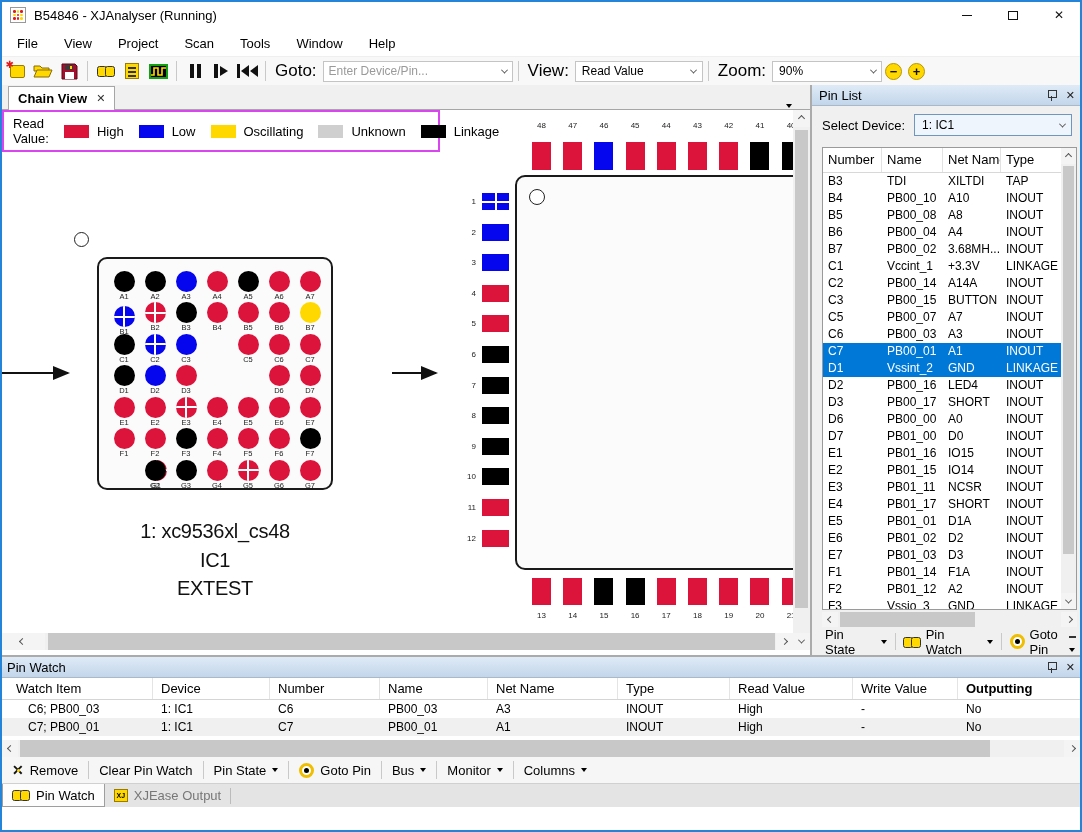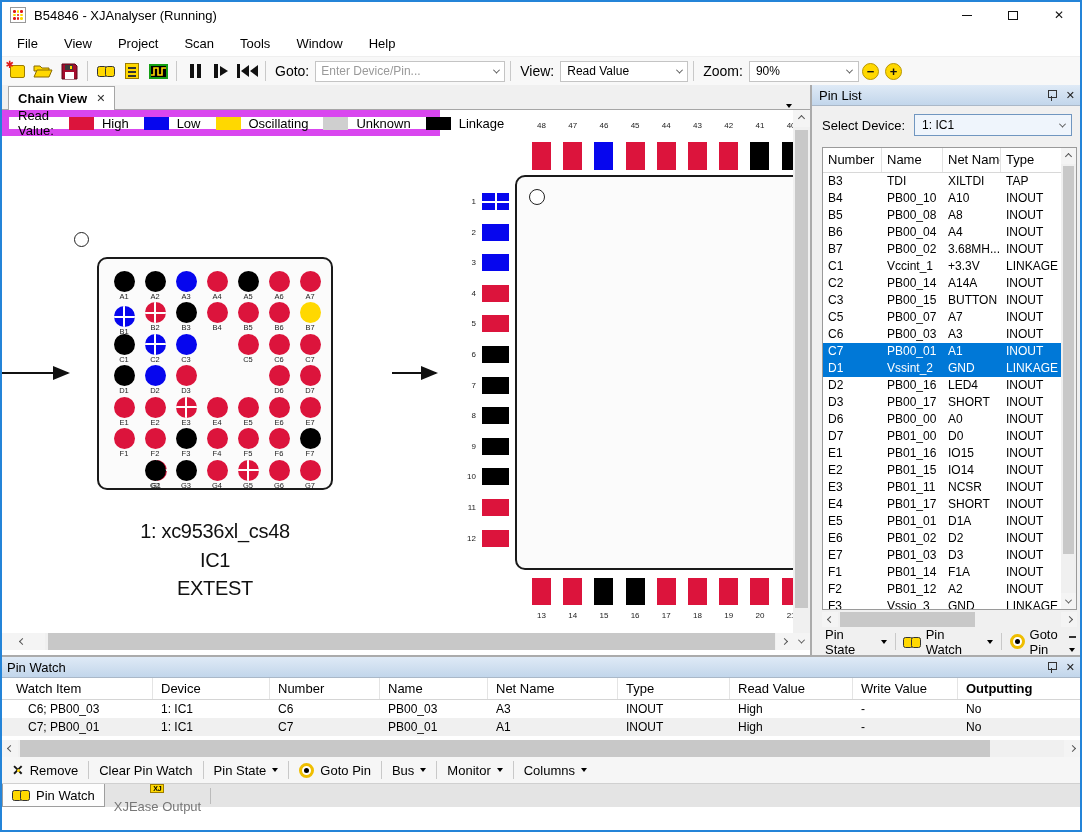--- a/index.html
+++ b/index.html
@@ -19,21 +19,21 @@
   .glyph-max { width:10px; height:9px; border:1px solid #111; }
 
   
   .menubar { position:absolute; top:30px; left:0; width:1082px; height:27px; background:#fff; display:flex; align-items:center; padding-left:4px; border-bottom:1px solid #EFEFEF; }
   .menu-item { padding:4px 13px; font-size:13px; color:#000; }
 
   
   .toolbar { position:absolute; top:57px; left:0; width:1082px; height:28px; background:#F8F8F8; display:flex; align-items:center; padding-left:4px; }
   .tb-sep { width:1px; height:20px; background:#C9C9C9; margin:0 5px; }
   .tb-ico { width:22px; height:22px; display:flex; align-items:center; justify-content:center; margin:0 2px; position:relative; }
-  .tb-label { font-size:14px; color:#000; margin:0 6px 0 4px; }
+  .tb-label { font-size:17px; color:#000; margin:0 6px 0 4px; }
   .combo { height:21px; background:#fff; border:1px solid #C4C4C4; display:flex; align-items:center; font-size:12px; color:#000; }
   .combo .val { padding:0 6px; flex:1; white-space:nowrap; }
   .combo input { border:none; outline:none; width:100%; font-size:12px; font-family:"Liberation Sans",sans-serif; padding:0 5px; color:#000; background:transparent; }
   .combo input::placeholder { color:#9A9A9A; }
   .combo .dd { width:16px; height:100%; display:flex; align-items:center; justify-content:center; }
   .chev { display:inline-block; width:6px; height:6px; border-right:1.5px solid #555; border-bottom:1.5px solid #555; }
   .chev.down { transform:rotate(45deg) translate(-1px,-1px); }
   .chev.up { transform:rotate(-135deg); }
   .chev.left { transform:rotate(135deg); }
   .chev.right { transform:rotate(-45deg); }
@@ -62,21 +62,21 @@
   .i-xj { width:14px; height:13px; background:#FFD800; border:1px solid #9C7C00; font-size:7px; font-weight:bold; color:#000; display:flex; align-items:center; justify-content:center; }
 
   
   .tabstrip { position:absolute; top:85px; left:0; width:810px; height:25px; background:#F0F0F0; border-bottom:1px solid #A6A6A6; }
   .chain-tab { position:absolute; left:8px; top:1px; height:24px; background:#fff; border:1px solid #A6A6A6; border-bottom:none; display:flex; align-items:center; gap:9px; padding:0 9px; font-size:13px; font-weight:bold; color:#000; }
   .chain-tab .x { font-size:11px; font-weight:normal; color:#333; }
   .strip-dd { position:absolute; right:18px; top:9px; }
 
   
   .view-region { position:absolute; top:110px; left:0; width:810px; height:540px; background:#fff; overflow:hidden; }
-  .legend { position:absolute; left:2px; top:0; width:438px; height:26px; border:7px solid #d946ef; background:#fff; display:flex; align-items:center; padding-left:9px; font-size:13px; color:#000; z-index:5; }
+  .legend { position:absolute; left:2px; top:0; width:438px; height:42px; border:2px solid #d946ef; background:#fff; display:flex; align-items:center; padding-left:9px; font-size:13px; color:#000; z-index:5; }
   .legend-item { display:flex; align-items:center; }
   .legend-swatch { width:25px; height:13px; margin-left:15px; }
   .legend-label { margin-left:8px; }
 
   .node-circle { position:absolute; width:15px; height:15px; border:1.5px solid #222; border-radius:50%; background:#fff; }
   .chip { position:absolute; background:#FBFBFB; border:2px solid #1A1A1A; border-radius:10px; }
   .chip1-label { position:absolute; left:97px; width:236px; text-align:center; color:#111; letter-spacing:-0.3px; }
 
   .bga-cell { position:absolute; width:21px; height:21px; }
   .bga-circle { width:21px; height:21px; border-radius:50%; position:relative; overflow:hidden; }
@@ -140,21 +140,21 @@
   .pw-row.alt { background:#F0F0F0; }
 
   
   .pw-toolbar { position:absolute; left:0; top:757px; width:1082px; height:26px; background:#F6F6F6; display:flex; align-items:center; padding-left:6px; font-size:13px; color:#000; }
   .pw-toolbar .it { display:flex; align-items:center; gap:6px; padding:0 6px; }
   .pw-toolbar .sep { width:1px; height:18px; background:#C9C9C9; margin:0 4px; }
 
   .bottom-tabs { position:absolute; left:0; top:783px; width:1082px; height:24px; background:#E4E4E4; display:flex; align-items:stretch; padding-left:2px; border-top:1px solid #D0D0D0; }
   .b-tab { display:flex; align-items:center; gap:6px; padding:0 9px; font-size:13px; }
   .b-tab.active { background:#FDFDFD; border:1px solid #9E9E9E; border-top:none; color:#000; }
-  .b-tab.inactive { color:#777;flex-direction:column; }
+  .b-tab.inactive { color:#777; }
   .b-tab-sep { width:1px; height:16px; background:#BBB; margin-top:4px; }
 
   .statusbar { position:absolute; left:0; top:807px; width:1082px; height:25px; background:#F0F0F0; display:flex; align-items:center; padding-left:9px; font-size:13px; color:#000; }
   .statusbar .sep { width:1px; height:16px; background:#C9C9C9; margin-left:28px; }
   .grip { position:absolute; right:4px; bottom:4px; width:10px; height:10px; }
   .grip i { position:absolute; width:2px; height:2px; background:#9A9A9A; }
 </style>
 </head>
 <body>
 

